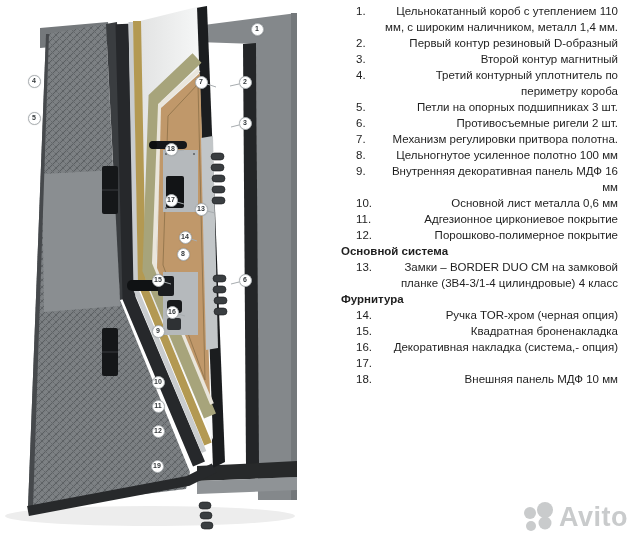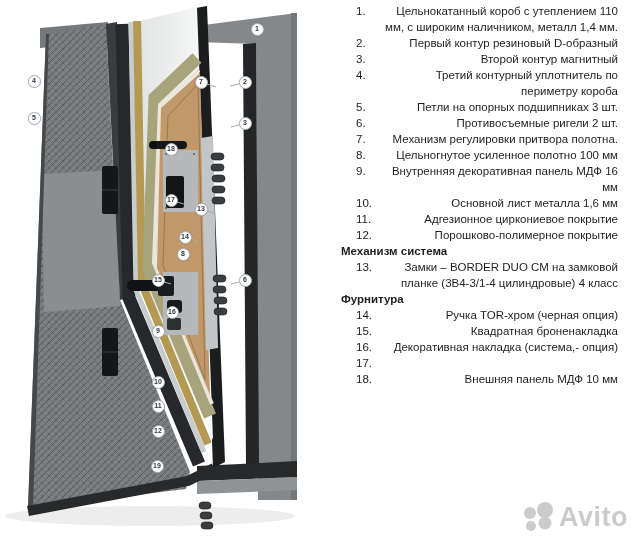--- a/index.html
+++ b/index.html
@@ -179,31 +179,31 @@
       <div class="spec-item">
         <span class="num">8.</span>
         <span class="txt">Цельногнутое усиленное полотно 100 мм</span>
       </div>
       <div class="spec-item">
         <span class="num">9.</span>
         <span class="txt">Внутренняя декоративная панель МДФ 16 мм</span>
       </div>
       <div class="spec-item">
         <span class="num">10.</span>
-        <span class="txt">Основной лист металла 1,6 мм</span>
+        <span class="txt">Основной лист металла 0,6 мм</span>
       </div>
       <div class="spec-item">
         <span class="num">11.</span>
         <span class="txt">Адгезионное циркониевое покрытие</span>
       </div>
       <div class="spec-item">
         <span class="num">12.</span>
         <span class="txt">Порошково-полимерное покрытие</span>
       </div>
-      <div class="spec-header">Механизм система</div>
+      <div class="spec-header">Основной система</div>
       <div class="spec-item">
         <span class="num">13.</span>
         <span class="txt">Замки – BORDER DUO CM на замковой планке (3В4-3/1-4 цилиндровые) 4 класс</span>
       </div>
       <div class="spec-header">Фурнитура</div>
       <div class="spec-item">
         <span class="num">14.</span>
         <span class="txt">Ручка TOR-хром (черная опция)</span>
       </div>
       <div class="spec-item">

